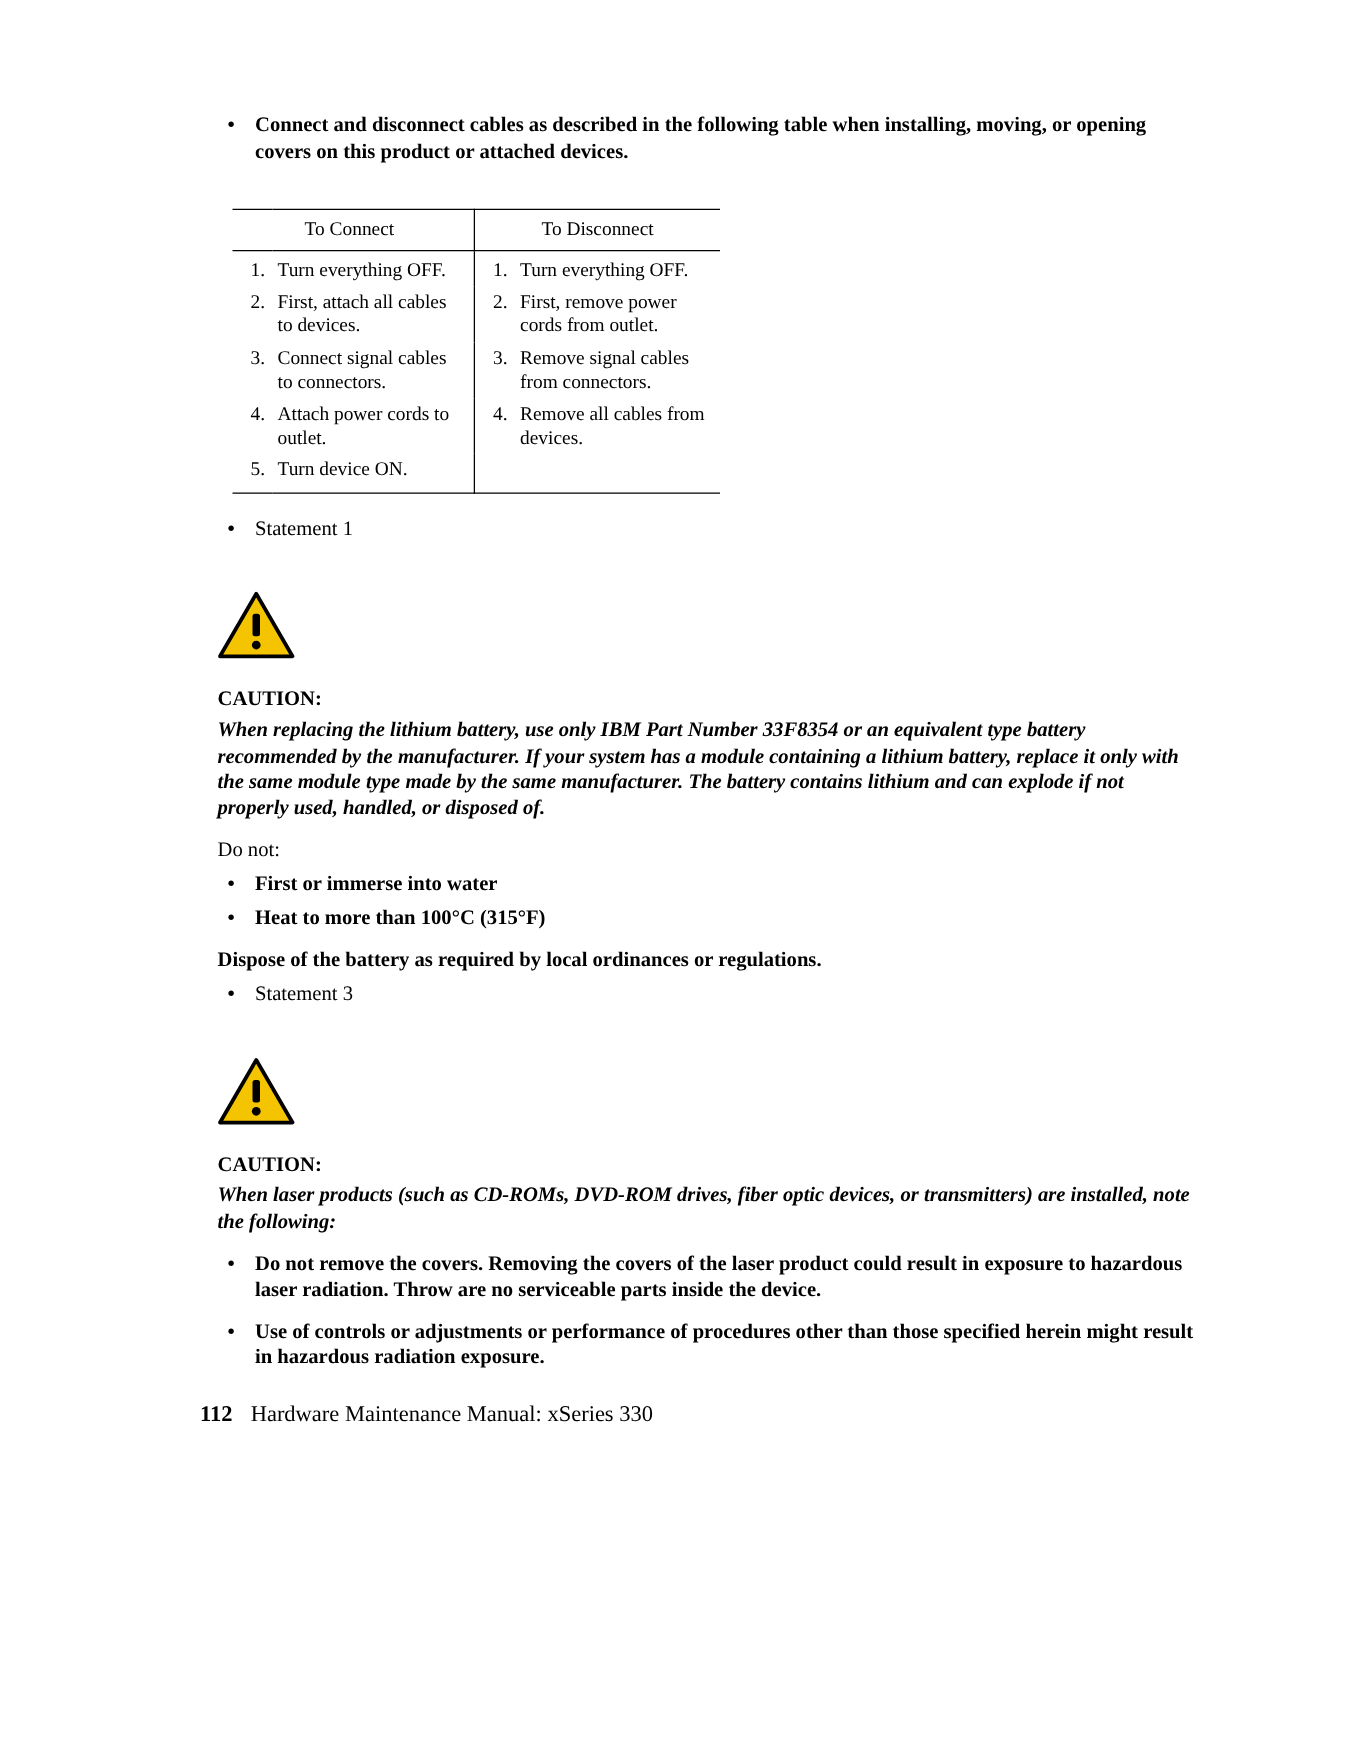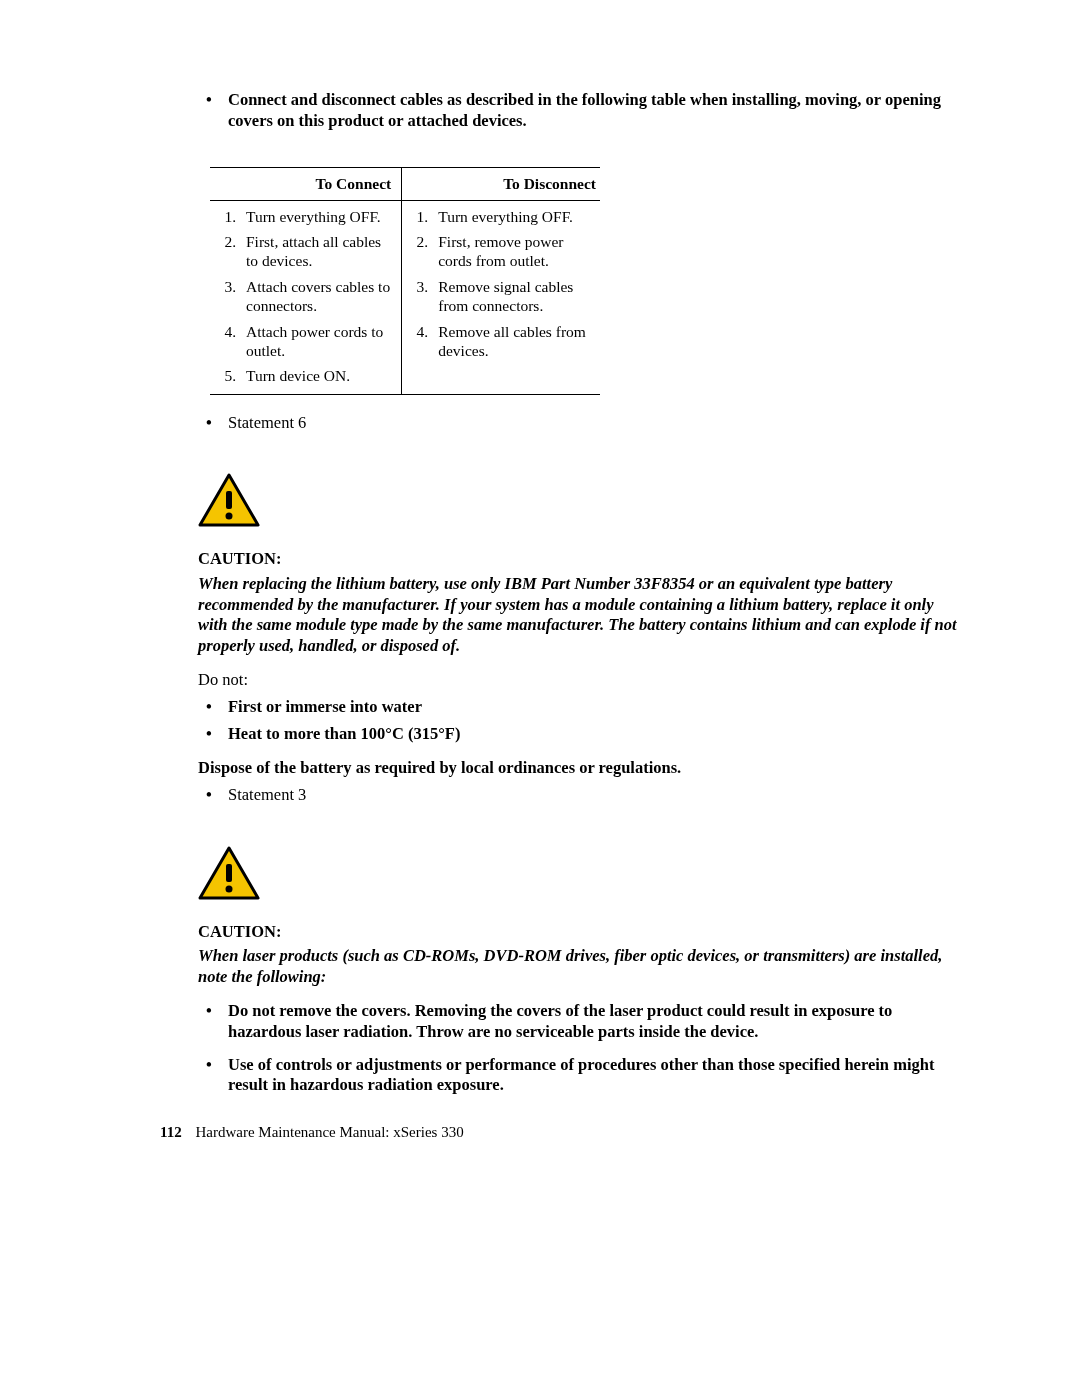--- a/index.html
+++ b/index.html
@@ -9,21 +9,21 @@
     font-family: "Palatino Linotype", "Book Antiqua", Palatino, Georgia, serif;
     color: #000;
     font-size: 16.5px;
     line-height: 1.25;
   }
   .page {
     width: 1080px;
     height: 1194px;
     position: relative;
     box-sizing: border-box;
-    padding: 90px 120px 60px 108px;
+    padding: 90px 120px 60px 84px;
   }
   .content {
     margin-left: 90px;
   }
   ul.bulleted {
     list-style: none;
     padding: 0;
     margin: 0;
   }
   ul.bulleted > li {
@@ -40,22 +40,22 @@
   }
   .bold { font-weight: bold; }
   .italic { }
   table.connect {
     border-collapse: collapse;
     margin: 36px 0 18px 12px;
     width: 390px;
     font-size: 15.5px;
   }
   table.connect th {
-    font-weight: bold;
-    text-align: right;
+    font-weight: normal;
+    text-align: center;
     padding: 6px 4px 6px 4px;
     border-top: 1px solid #000;
     border-bottom: 1px solid #000;
   }
   table.connect td {
     vertical-align: top;
     padding: 3px 4px;
   }
   table.connect td.num {
     width: 22px;
@@ -66,21 +66,21 @@
   table.connect tr.last td { border-bottom: 1px solid #000; padding-bottom:8px;}
   table.connect tr.first td { padding-top:6px; }
   .caution-icon {
     margin: 40px 0 20px 0;
   }
   .caution-icon svg { display:block; }
   .footer {
     position: absolute;
     bottom: 52px;
     left: 160px;
-    font-size: 15px;
+    font-size: 18px;
   }
   .footer .pgnum { font-weight: bold; margin-right: 10px; }
   .para { margin: 16px 0 4px 0; }
   .block { margin-bottom: 6px; font-style: italic; }
 </style>
 </head>
 <body>
 
 <div class="page">
   <div class="content">
@@ -104,41 +104,41 @@
           <td>Turn everything OFF.</td>
         </tr>
         <tr>
           <td class="num">2.</td>
           <td class="left-col">First, attach all cables to devices.</td>
           <td class="num">2.</td>
           <td>First, remove power cords from outlet.</td>
         </tr>
         <tr>
           <td class="num">3.</td>
-          <td class="left-col">Attach covers cables to connectors.</td>
+          <td class="left-col">Connect signal cables to connectors.</td>
           <td class="num">3.</td>
           <td>Remove signal cables from connectors.</td>
         </tr>
         <tr>
           <td class="num">4.</td>
           <td class="left-col">Attach power cords to outlet.</td>
           <td class="num">4.</td>
           <td>Remove all cables from devices.</td>
         </tr>
         <tr class="last">
           <td class="num">5.</td>
           <td class="left-col">Turn device ON.</td>
           <td class="num"></td>
           <td></td>
         </tr>
       </tbody>
     </table>
 
     <ul class="bulleted">
-      <li>Statement 6</li>
+      <li>Statement 1</li>
     </ul>
 
     <div class="caution-icon">
       <svg width="62" height="56" viewBox="0 0 62 56">
         <polygon points="31,2 60,52 2,52" fill="#f5c400" stroke="#000" stroke-width="3" stroke-linejoin="round"></polygon>
         <rect x="28" y="18" width="6" height="18" rx="2" fill="#000"></rect>
         <circle cx="31" cy="43" r="3.5" fill="#000"></circle>
       </svg>
     </div>
 

